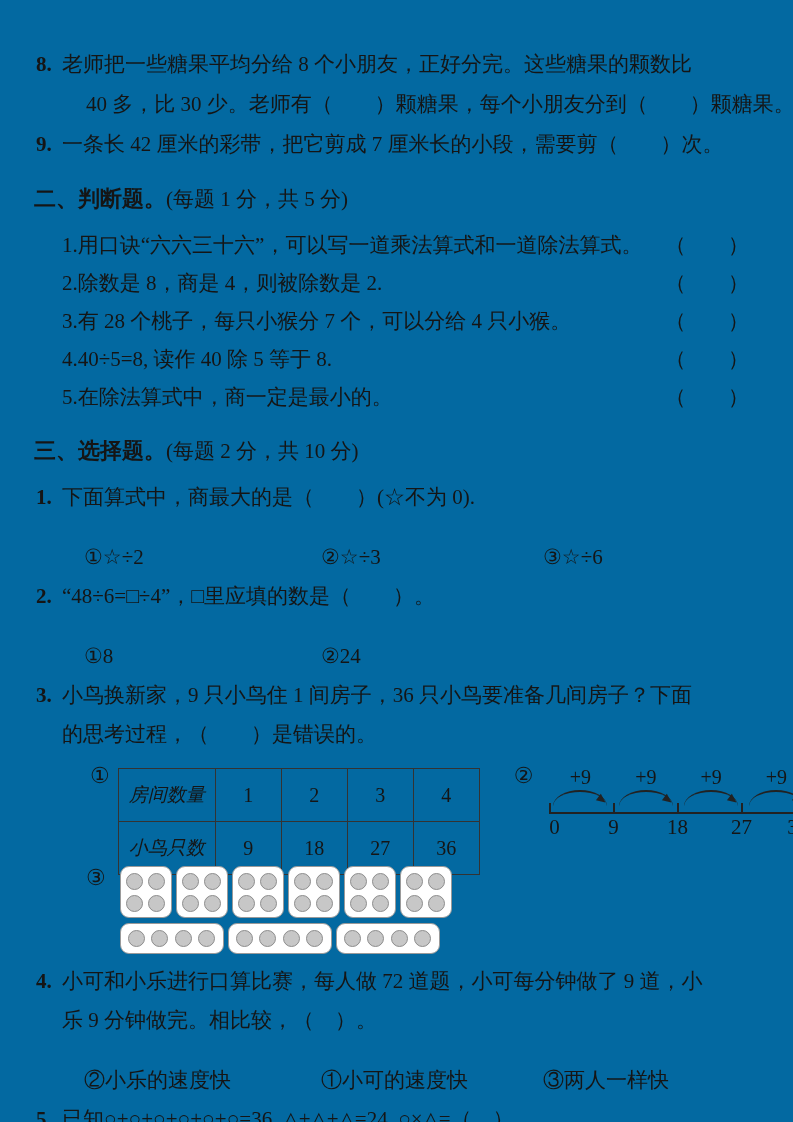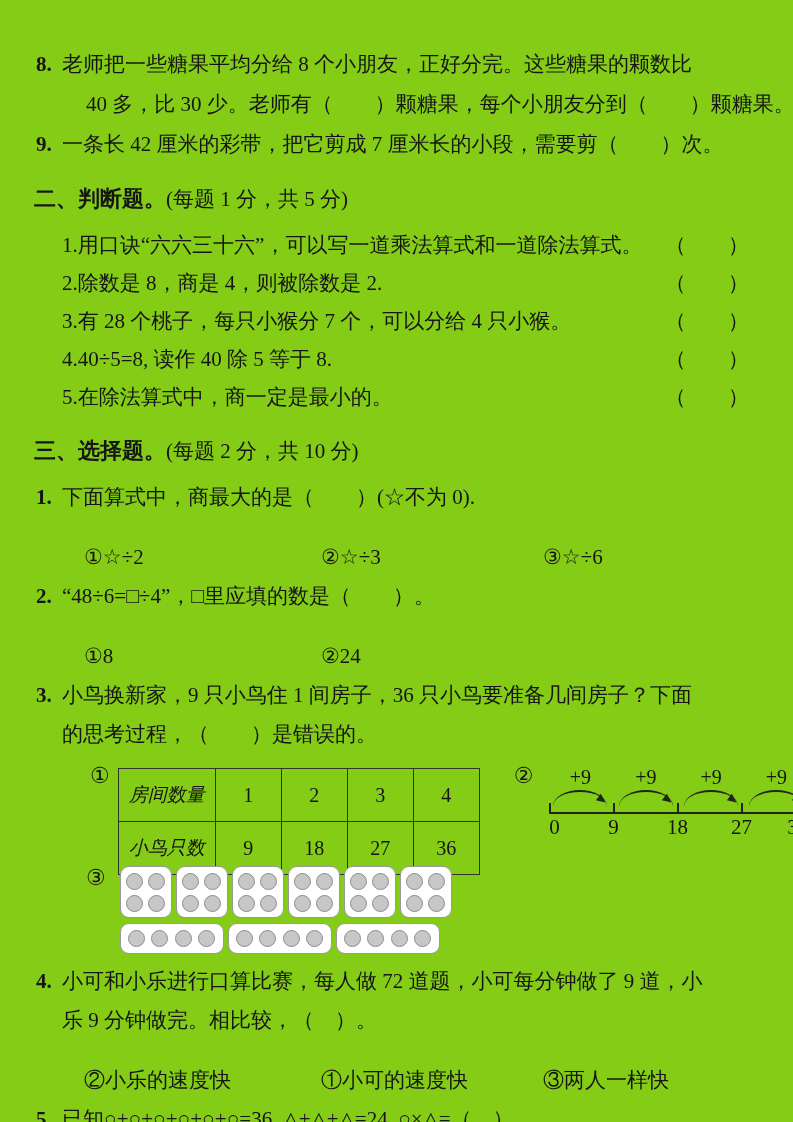--- a/index.html
+++ b/index.html
@@ -1,17 +1,17 @@
 <!DOCTYPE html>
 <html><head>
 <meta charset="utf-8">
 <style>
   html,body{margin:0;padding:0;background:#e8e8e8;}
   .page{
-    width:793px;height:1122px;background:#84cc16;box-sizing:border-box;
+    width:793px;height:1122px;background:#0369a1;box-sizing:border-box;
     padding:44px 44px 0 34px;position:relative;overflow:hidden;
     font-family:"Liberation Serif","DejaVu Serif",serif;color:#151515;
     font-size:21px;line-height:40px;
   }
   .line{margin-left:28px;white-space:nowrap;}
   .line .num{display:inline-block;width:26px;margin-left:-26px;font-weight:bold;font-family:"Liberation Serif",serif;}
   .cont{margin-left:52px;}
   .sec{font-size:22px;font-weight:bold;margin:14px 0 6px 0;line-height:42px;font-family:"Liberation Sans","DejaVu Sans",sans-serif;}
   .sec .sec-note{font-weight:normal;font-family:"Liberation Serif","DejaVu Serif",serif;font-size:21px;margin-top:39px;}
   .judge{display:flex;margin-left:28px;line-height:38px;}

